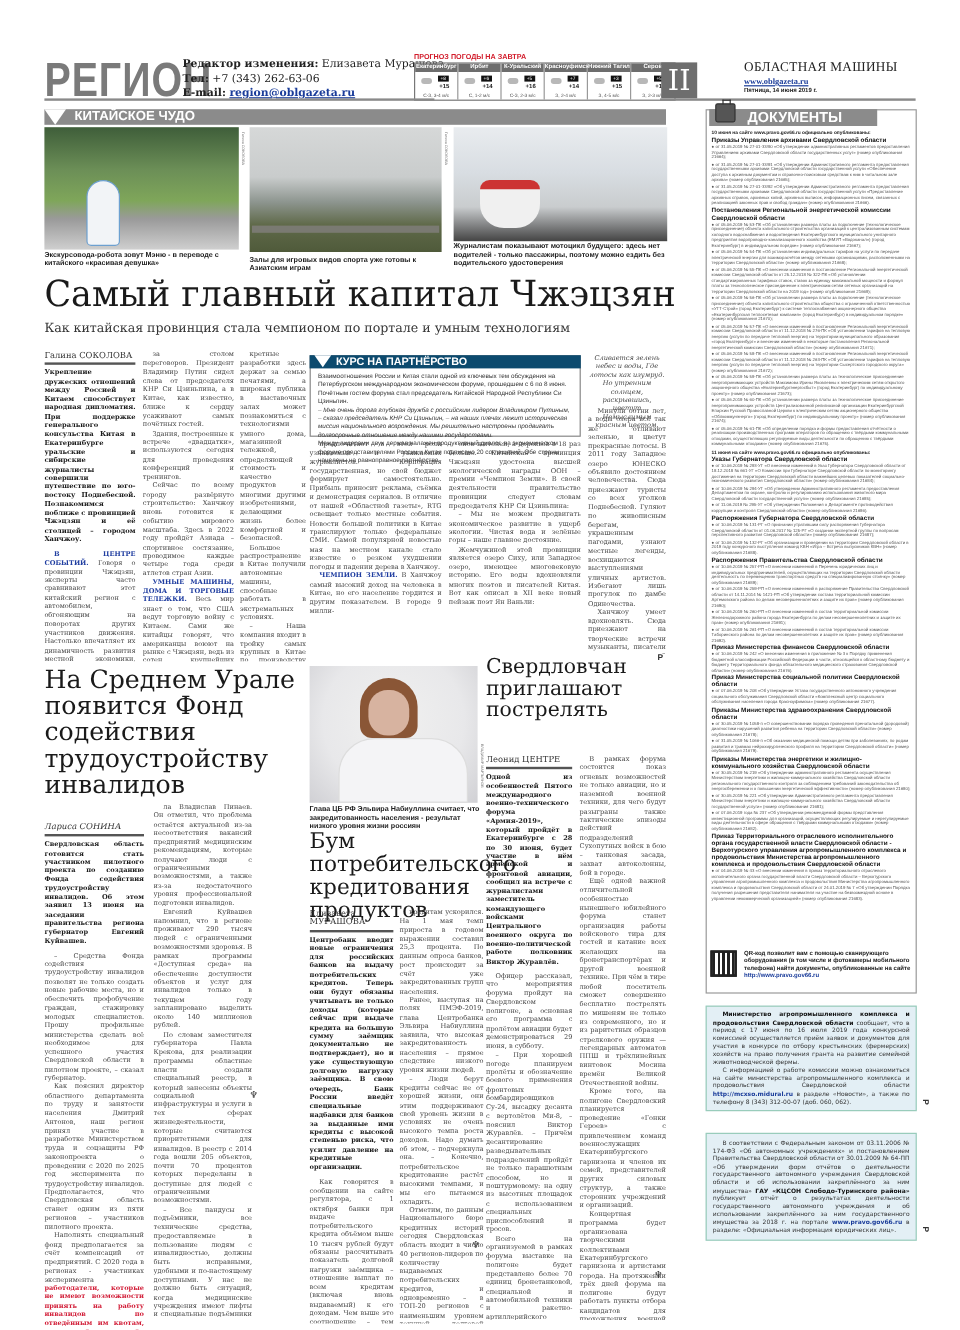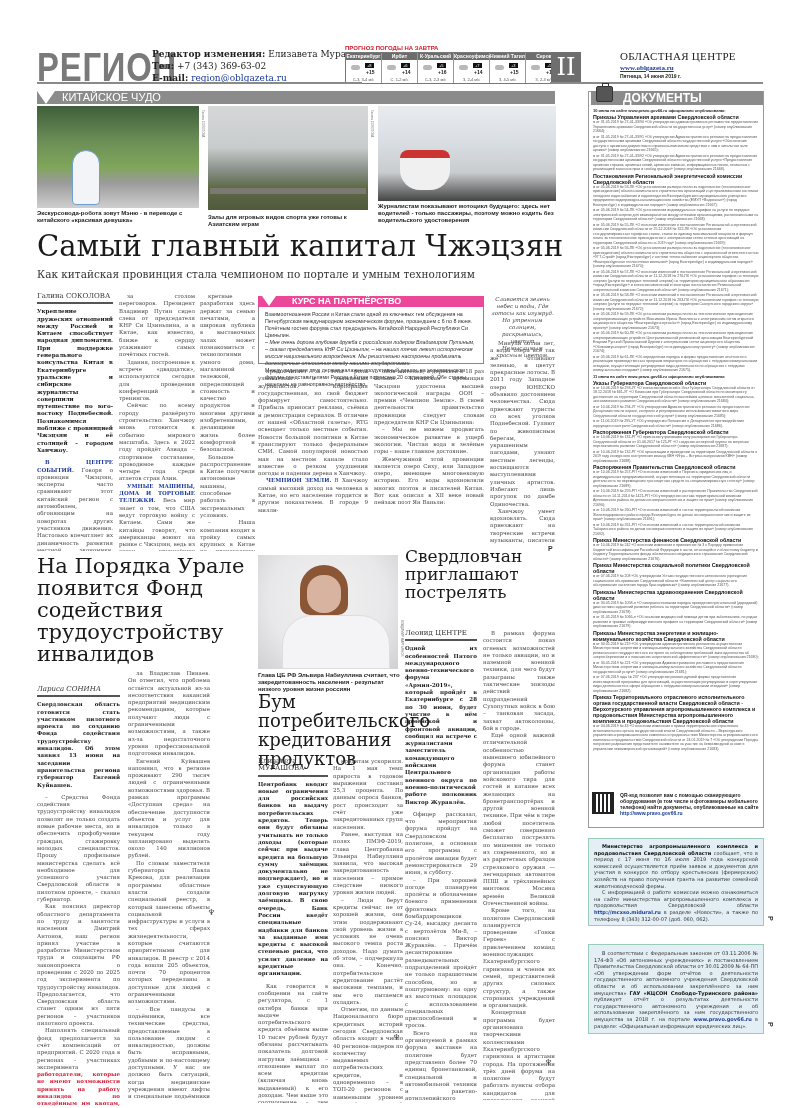--- a/index.html
+++ b/index.html
@@ -1,37 +1,37 @@
 <!DOCTYPE html>
 <html><head>
 <meta charset="utf-8">
 <style>
 *{box-sizing:border-box;margin:0;padding:0}
 body{width:800px;height:1108px;background:#fff;font-family:"DejaVu Serif",serif;color:#222;position:relative;overflow:hidden}
 .abs{position:absolute}
 .masthead-title{left:37px;top:45px;font-family:"Liberation Sans",sans-serif;font-weight:bold;font-size:40px;color:#7a7a7a;letter-spacing:1px;transform:scaleX(0.82);transform-origin:left top}
 .editor{left:152px;top:48px;font-size:9px;line-height:12px;font-family:"DejaVu Serif",serif}
 .editor b{font-weight:bold}
-.editor a{color:#1a3c9a;text-decoration:underline;font-weight:normal}
+.editor a{color:#1a3c9a;text-decoration:underline;font-weight:bold}
 .topline{left:37px;top:82px;width:325px;height:2px;background:#8a8a8a}
 .topline2{left:550px;top:82px;width:213px;height:2px;background:#8a8a8a}
 .weather-title{left:345px;top:45px;font-family:"Liberation Sans",sans-serif;font-size:6px;font-weight:bold;color:#d21b2a}
 .weather{left:345px;top:52px;display:flex;border:1px solid #777}
 .wcell{width:36px;height:30px;border-right:1px solid #999;font-family:"Liberation Sans",sans-serif;font-size:5px;text-align:center;position:relative}
 .wcell:last-child{border-right:none}
 .wcell .city{background:#6d6d6d;color:#fff;height:7px;line-height:7px;font-weight:bold;font-size:5px}
 .wcell .cloud{position:absolute;left:5px;top:12px;width:9px;height:5px;background:#b8b8b8;border-radius:3px}
 .wcell .night{position:absolute;left:19px;top:10px;background:#111;color:#fff;font-size:4px;padding:0 2px;line-height:5px}
 .wcell .day{position:absolute;left:20px;top:16px;font-size:5px;font-weight:bold}
 .wcell .wind{position:absolute;left:0;right:0;bottom:1px;font-size:4px;color:#555}
 .roman{left:551px;top:52px;width:30px;height:30px;background:#6e6e6e;color:#fff;font-size:24px;text-align:center;line-height:30px;font-family:"DejaVu Serif",serif}
 .paper-name{left:620px;top:50px;font-size:11px;letter-spacing:0.3px;font-family:"Liberation Serif",serif}
 .paper-url{left:620px;top:64px;font-size:7px;color:#1a3c9a;text-decoration:underline;font-weight:bold;font-family:"Liberation Serif",serif}
 .paper-date{left:620px;top:73px;font-size:5px;font-weight:bold;font-family:"Liberation Sans",sans-serif}
-.section-bar{left:37px;top:91px;width:518px;height:13px;background:#8b8b8b;color:#fff;font-family:"Liberation Sans",sans-serif;font-weight:normal;font-size:11px;line-height:13px;padding-left:25px}
+.section-bar{left:37px;top:91px;width:518px;height:13px;background:#8b8b8b;color:#fff;font-family:"Liberation Sans",sans-serif;font-weight:bold;font-size:11px;line-height:13px;padding-left:25px}
 .tri{left:37px;top:91px;width:0;height:0;border-left:9px solid transparent;border-right:9px solid transparent;border-top:13px solid #fff}
 .photo{background:#9aa79b;overflow:hidden}
 .photo1{left:37px;top:106px;width:162px;height:102px;background:linear-gradient(180deg,#3f5e3a 0%,#6c8f57 35%,#7fa65a 60%,#9a9a9a 75%,#cfcfcf 100%)}
 .photo2{left:208px;top:106px;width:160px;height:104px;background:linear-gradient(180deg,#d6d8d8 0%,#c9cccc 40%,#8d958f 60%,#606a4a 78%,#4f5a3a 100%)}
 .photo3{left:378px;top:106px;width:178px;height:95px;background:linear-gradient(180deg,#e9ecef 0%,#d8dde2 40%,#c9ccce 70%,#444 100%)}
 .robot{left:72px;top:150px;width:28px;height:55px;background:#f2f4f7;border-radius:14px 14px 4px 4px;border:1px solid #6da0d0}
 .bridge{left:210px;top:188px;width:156px;height:6px;background:#7a7a72}
 .moto{left:400px;top:150px;width:50px;height:40px;background:#f0f0f0;border-radius:8px 8px 20px 20px;border-top:8px solid #c33}
 .caption{font-family:"Liberation Sans",sans-serif;font-weight:bold;font-size:6px;line-height:7px;color:#222}
 .cap1{left:37px;top:210px;width:165px}
@@ -40,33 +40,33 @@
 .photocredit{font-family:"Liberation Sans",sans-serif;font-size:3px;color:#777;writing-mode:vertical-rl}
 .headline-main{left:37px;top:228px;font-family:"DejaVu Serif",serif;font-size:30px;color:#1a1a1a;letter-spacing:0px;white-space:nowrap;transform:scaleX(0.97);transform-origin:left top}
 .subhead-main{left:37px;top:268px;font-size:10.5px;color:#333;white-space:nowrap}
 .byline{font-family:"DejaVu Serif",serif;font-size:7px;color:#333;border-bottom:2px solid #555;padding-bottom:2px}
 .col{font-size:5.5px;line-height:7.3px;color:#444;text-align:justify;overflow:hidden}
 .col .lead{font-weight:bold;color:#1a1a1a}
 .col .hl-blue{color:#1f3da0;font-weight:bold}
 .col .hl-red{color:#d2203a;font-weight:bold}
 .col p{text-indent:8px}
 .partner-box{left:258px;top:296px;width:226px;height:68px;border:1px solid #888;padding:14px 6px 3px 6px;font-family:"Liberation Sans",sans-serif;font-size:5.3px;line-height:7px;color:#333}
-.partner-title{left:258px;top:296px;width:226px;height:11px;background:#ec4899;color:#fff;font-family:"Liberation Sans",sans-serif;font-weight:bold;font-size:9px;line-height:11px;padding-left:34px}
+.partner-title{left:258px;top:296px;width:226px;height:11px;background:#0c4a6e;color:#fff;font-family:"Liberation Sans",sans-serif;font-weight:bold;font-size:9px;line-height:11px;padding-left:22px}
 .partner-tri{left:262px;top:296px;border-left:7px solid transparent;border-right:7px solid transparent;border-top:10px solid #fff;width:0;height:0}
 .poem{left:490px;top:296px;width:65px;font-size:5.5px;line-height:7px;font-style:italic;color:#444;text-align:center}
 .h2{font-family:"DejaVu Serif",serif;color:#1a1a1a;line-height:1.05}
 .h2-fund{left:37px;top:555px;font-size:21px;width:210px}
 .h2-shoot{left:405px;top:548px;font-size:17px;width:150px}
 .h2-boom{left:258px;top:693px;font-size:18px;width:215px}
 .photo-nab{left:258px;top:555px;width:140px;height:114px;background:radial-gradient(circle at 50% 40%,#d8c8b6 0%,#b68a69 16%,#eee 17%,#e8e8ea 60%,#d0d0d4 100%)}
 .nab-hair{left:300px;top:565px;width:48px;height:50px;border-radius:24px 24px 10px 10px;background:#8a5636}
 .nab-face{left:307px;top:575px;width:34px;height:38px;border-radius:16px;background:#d7b3a0}
 .nab-body{left:282px;top:615px;width:108px;height:54px;border-radius:30px 30px 0 0;background:#f4f4f6;border:1px solid #ddd}
 .cap-nab{left:258px;top:672px;width:145px}
-.docs-header{left:591px;top:91px;width:172px;height:14px;background:#8b8b8b;color:#fff;font-family:"Liberation Sans",sans-serif;font-weight:bold;font-size:12px;line-height:14px;padding-left:32px}
+.docs-header{left:591px;top:91px;width:140px;height:14px;background:#8b8b8b;color:#fff;font-family:"Liberation Sans",sans-serif;font-weight:bold;font-size:12px;line-height:14px;padding-left:32px}
 .briefcase{left:596px;top:86px;width:17px;height:16px;background:#555;border-radius:2px;border:1px solid #333}
 .briefcase:before{content:"";position:absolute;left:5px;top:-4px;width:5px;height:3px;border:1px solid #333;border-bottom:none}
 .docs{left:588px;top:91px;width:176px;height:737px;border:1px solid #999;padding:16px 4px 4px 4px;font-family:"Liberation Sans",sans-serif;overflow:hidden}
 .docs .intro{font-size:4px;font-weight:bold;color:#222;margin-bottom:1px}
 .docs .sec{font-size:5.3px;font-weight:bold;color:#111;line-height:6px;margin-top:1px}
 .docs .item{font-size:3.6px;line-height:4.5px;color:#555;margin-bottom:1px}
 .qr{left:592px;top:792px;width:22px;height:22px;background:repeating-linear-gradient(90deg,#222 0 2px,#fff 2px 4px),#222;border:2px solid #222}
 .qr-text{left:620px;top:792px;width:140px;font-family:"Liberation Sans",sans-serif;font-weight:bold;font-size:5px;line-height:6px;color:#222}
 .qr-text a{color:#1a3c9a}
 .notice1{left:588px;top:838px;width:176px;height:88px;background:#e3eff5;border:1px solid #9cb;padding:4px 5px;font-family:"DejaVu Sans",sans-serif;font-size:5px;line-height:6.6px;color:#333;text-align:justify}
@@ -75,21 +75,21 @@
 .notice1 a,.notice2 a{color:#1a3c9a;font-weight:bold}
 .p-mark{font-family:"Liberation Sans",sans-serif;font-size:7px;font-weight:bold;color:#333}
 .end-mark{font-size:8px;color:#333}
 </style>
 </head>
 <body>
 
 <div class="abs masthead-title">РЕГИОН</div>
 <div class="abs editor">
   <div><b>Редактор изменения:</b> <span>Елизавета Мурашова</span></div>
-  <div><b>Тел:</b> <span>+7 (343) 369-63-02</span></div>
+  <div><b>Тел:</b> <span>+7 (343) 262-63-06</span></div>
   <div><b>E-mail:</b> <a>region@oblgazeta.ru</a></div>
 </div>
 <div class="abs weather-title">ПРОГНОЗ ПОГОДЫ НА ЗАВТРА</div>
 <div class="abs weather" id="weather">
     <div class="wcell">
       <div class="city">Екатеринбург</div>
       <div class="cloud"></div>
       <div class="night">+8</div>
       <div class="day">+15</div>
       <div class="wind">С-З, 3-4 м/с</div>
@@ -124,21 +124,21 @@
     </div>
     <div class="wcell">
       <div class="city">Серов</div>
       <div class="cloud"></div>
       <div class="night">+5</div>
       <div class="day">+14</div>
       <div class="wind">З, 2-3 м/с</div>
     </div>
   </div>
 <div class="abs roman">II</div>
-<div class="abs paper-name">ОБЛАСТНАЯ ЦЕНТРЕ</div>
+<div class="abs paper-name">ОБЛАСТНАЯ МАШИНЫ</div>
 <div class="abs paper-url">www.oblgazeta.ru</div>
 <div class="abs paper-date">Пятница, 14 июня 2019 г.</div>
 <div class="abs topline"></div>
 <div class="abs topline2"></div>
 
 <div class="abs section-bar">КИТАЙСКОЕ ЧУДО</div>
 <div class="abs tri"></div>
 
 <div class="abs photo photo1"></div>
 <div class="abs robot"></div>
@@ -195,21 +195,21 @@
   <p>– Мы не можем продвигать экономическое развитие в ущерб экологии. Чистая вода и зелёные горы – наше главное достояние.</p>
   <p>Жемчужиной этой провинции является озеро Сиху, или Западное озеро, имеющее многовековую историю. Его воды вдохновляли многих поэтов и писателей Китая. Вот как описал в XII веке новый пейзаж поэт Ян Ваньли:</p>
 </div>
 <div class="abs poem">Сливается зелень небес и воды, Где лотосы как изумруд. Но утренним солнцем, раскрывшись, цветут Немыслимым красным цветом.</div>
 <div class="abs col" style="left:490px;top:340px;width:65px;height:205px">
   <p>Минули сотни лет, а воды озера всё так же отливают зеленью, и цветут прекрасные лотосы. В 2011 году Западное озеро ЮНЕСКО объявило достоянием человечества. Сюда приезжают туристы со всех уголков Поднебесной. Гуляют по живописным берегам, украшенным пагодами, узнают местные легенды, восхищаются выступлениями уличных артистов. Избегают лишь прогулок по дамбе Одиночества.</p>
   <p>Ханчжоу умеет вдохновлять. Сюда приезжают на творческие встречи музыканты, писатели и художники со всей страны. Здесь проводят фестивали цветов и старинной музыки, исполняемой на цитре гучжэн. Ещё в XIII веке известный итальянский путешественник Марко Поло назвал Ханчжоу самым прекрасным городом в мире – настоящим раем на земле. Жители делают всё, чтобы этот титул сохранился у их города навсегда.</p>
 </div>
 <div class="abs p-mark" style="left:548px;top:545px">Р</div>
 
-<div class="abs h2 h2-fund">На Порядка Урале появится Фонд содействия трудоустройству инвалидов</div>
+<div class="abs h2 h2-fund">На Среднем Урале появится Фонд содействия трудоустройству инвалидов</div>
 <div class="abs col" style="left:37px;top:686px;width:83px;height:430px">
   <div class="byline" style="font-style:italic">Лариса СОНИНА</div>
   <div class="lead" style="margin:4px 0 5px">Свердловская область готовится стать участником пилотного проекта по созданию Фонда содействия трудоустройству инвалидов. Об этом заявил 13 июня на заседании правительства региона губернатор Евгений Куйвашев.</div>
   <p>– Средства Фонда содействия трудоустройству инвалидов позволят не только создать новые рабочие места, но и обеспечить профобучение граждан, стажировку молодых специалистов. Прошу профильные министерства сделать всё необходимое для успешного участия Свердловской области в пилотном проекте, – сказал губернатор.</p>
   <p>Как пояснил директор областного департамента по труду и занятости населения Дмитрий Антонов, наш регион принял участие в разработке Министерством труда и соцзащиты РФ законопроекта о проведении с 2020 по 2025 год эксперимента по трудоустройству инвалидов. Предполагается, что Свердловская область станет одним из пяти регионов – участников пилотного проекта.</p>
   <p><span>Наполнять специальный фонд предполагается за счёт компенсаций от предприятий. С 2020 года в регионах - участниках эксперимента</span> <span class="hl-red">работодатели, которые не имеют возможности принять на работу инвалидов по отведённым им квотам, смогут выбрать для себя альтернативу и внести в фонд деньги. Эти компенсации будут направляться на содействие трудоустройству инвалидов там, где это возможно.</span></p>
 
 </div>
 <div class="abs col" style="left:128px;top:670px;width:82px;height:430px">
   <p>ла Владислав Пинаев. Он отметил, что проблема остаётся актуальной из-за несоответствия вакансий предприятий медицинским рекомендациям, которые получают люди с ограниченными возможностями, а также из-за недостаточного уровня профессиональной подготовки инвалидов.</p>

